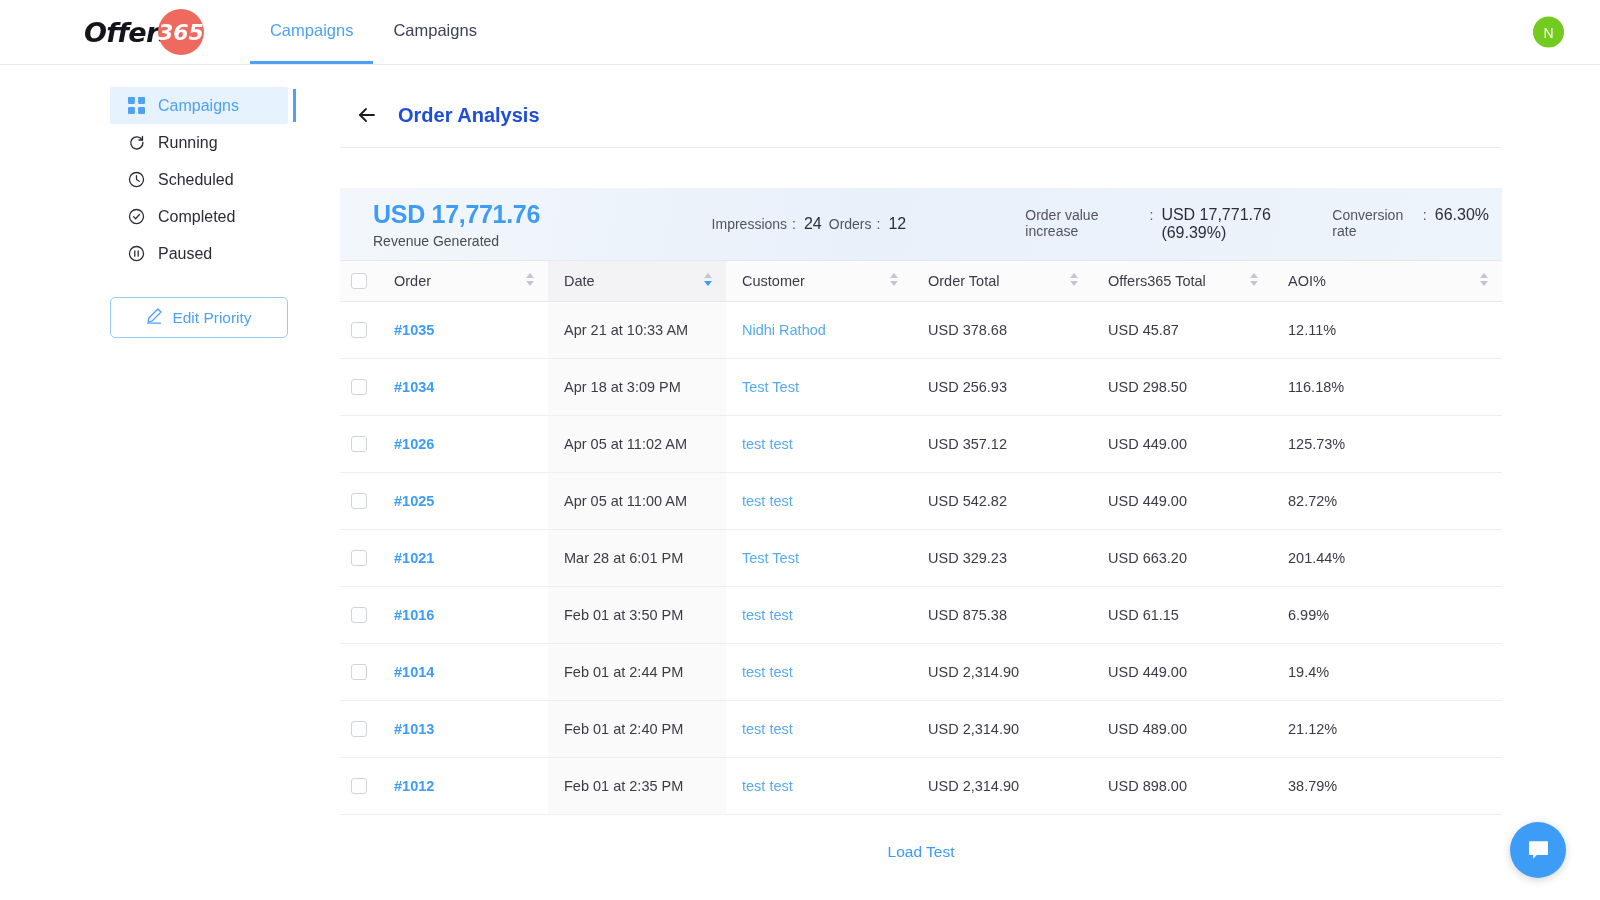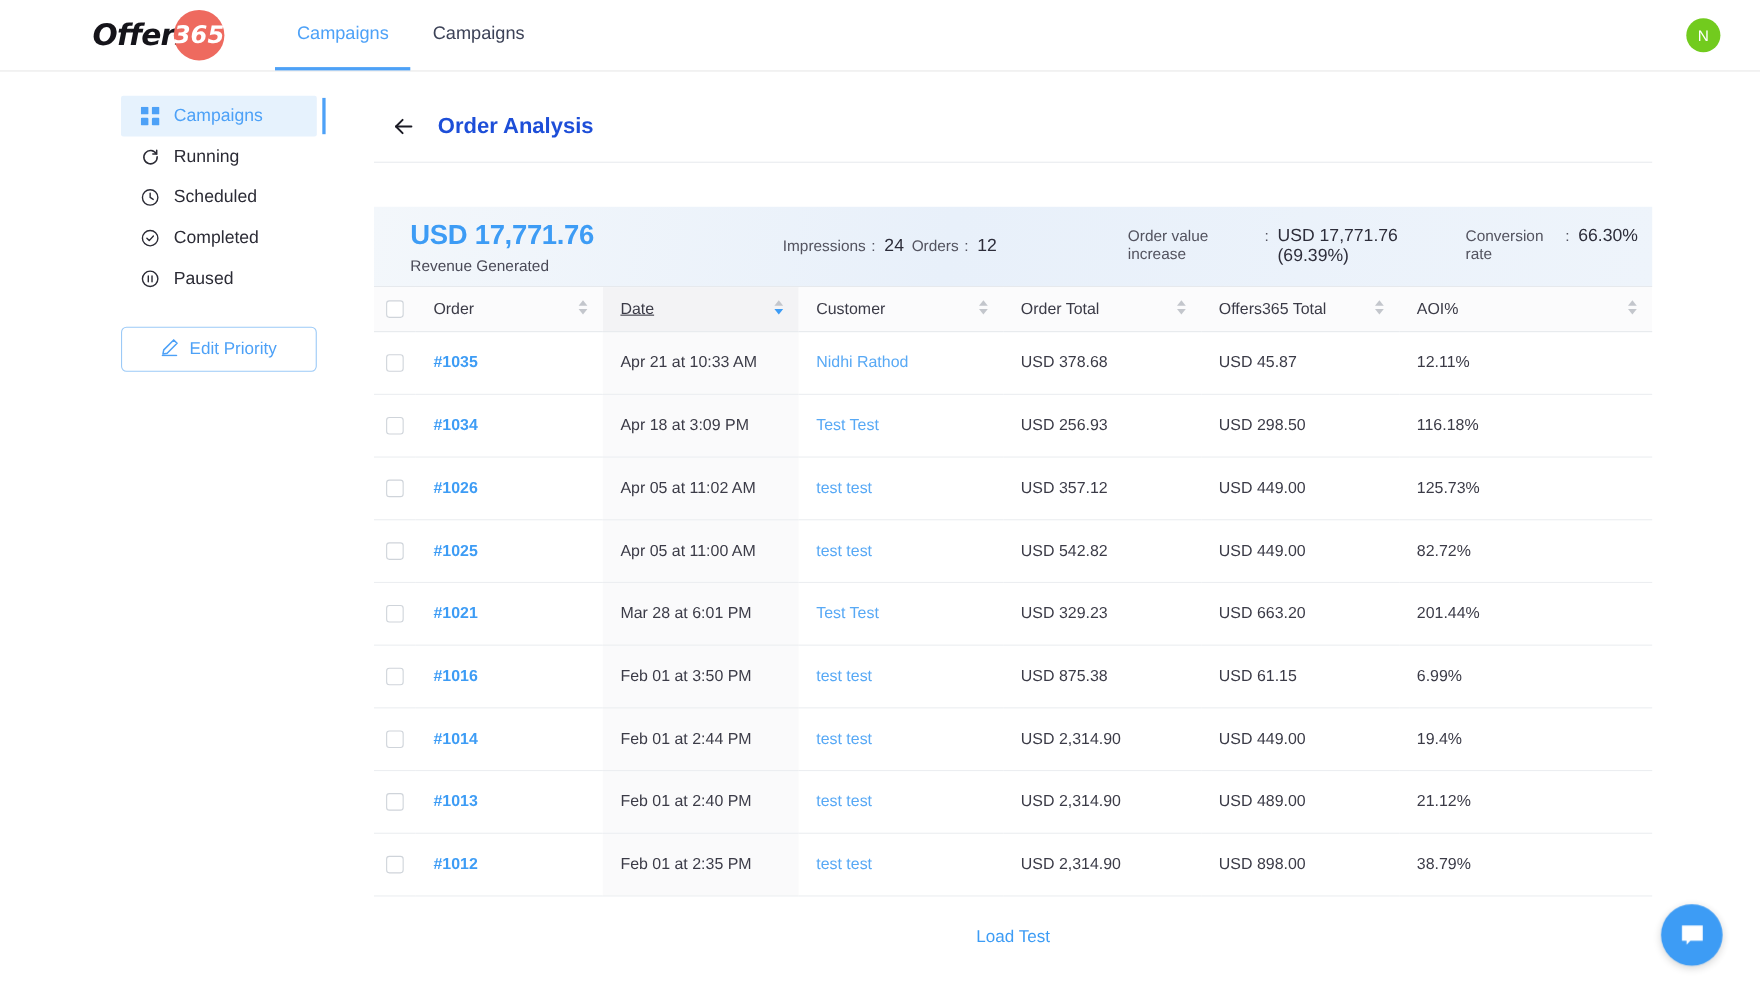--- a/index.html
+++ b/index.html
@@ -143,21 +143,21 @@
     height: 40px;
     background: #fbfbfc;
     border-bottom: 1px solid #e6e9ed;
     font-size: 14.5px;
     font-weight: normal;
     color: #3b3b47;
     position: relative;
     padding-left: 16px;
   }
   thead th.cb { padding-left: 0; text-align: center; width: 38px; }
-  thead th.sorted { background: #f3f3f5; text-decoration: underline; }
+  thead th.sorted { background: #f3f3f5; }
   .sorter {
     position: absolute; right: 14px; top: 50%; transform: translateY(-50%);
     width: 9px; height: 16px; cursor: pointer;
   }
   .sorter i { display:block; width:0;height:0; margin: 0 auto; }
   .sorter .up { border-left:4.5px solid transparent; border-right:4.5px solid transparent; border-bottom:5px solid #c3c6cc; }
   .sorter .dn { border-left:4.5px solid transparent; border-right:4.5px solid transparent; border-top:5px solid #c3c6cc; margin-top:3px; }
   .sorter.desc .dn { border-top-color: #3d9cf5; }
 
   tbody td {

